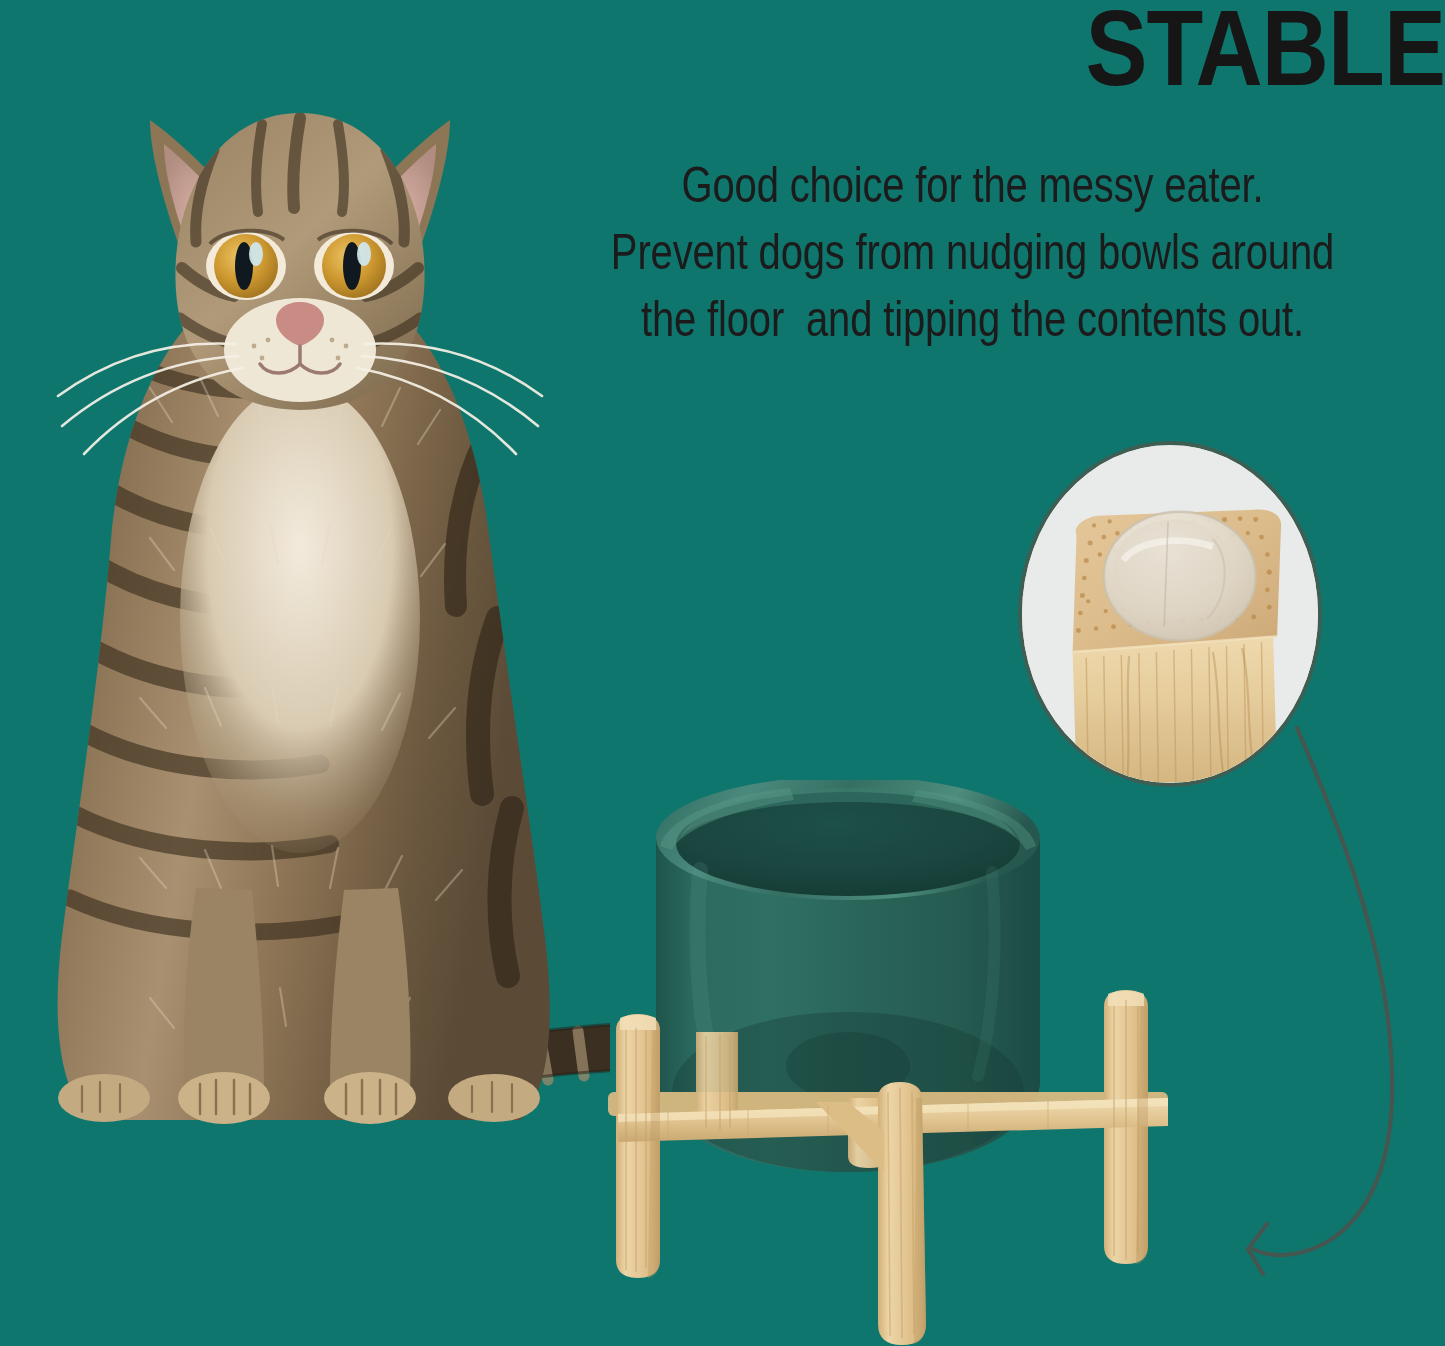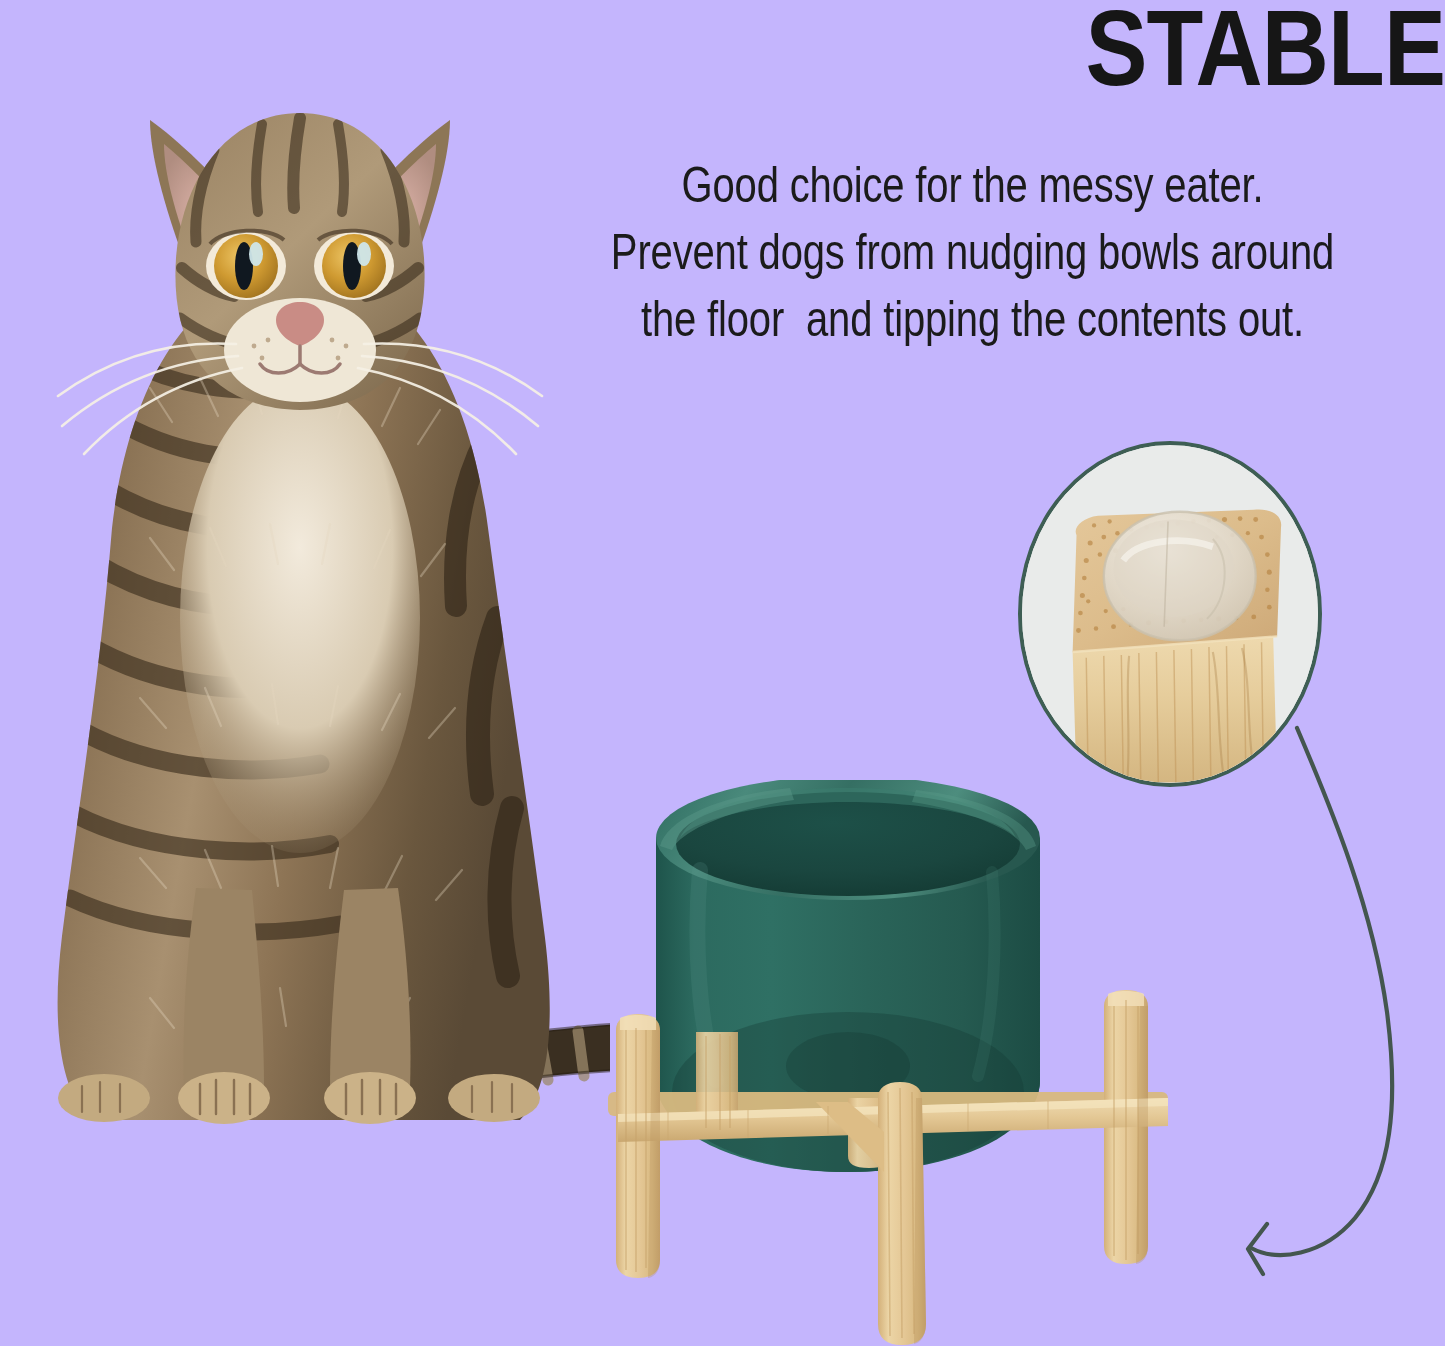--- a/index.html
+++ b/index.html
@@ -7,21 +7,21 @@
     padding: 0;
     background: #ffffff;
   }
   body {
     font-family: "Liberation Sans", sans-serif;
   }
   #stage {
     position: relative;
     width: 1445px;
     height: 1346px;
-    background: #c4b5fd;
+    background: #0f766e;
     overflow: hidden;
   }
 
   
   .headline {
     position: absolute;
     left: 600px;
     top: -6px;
     width: 845px;
     text-align: right;

